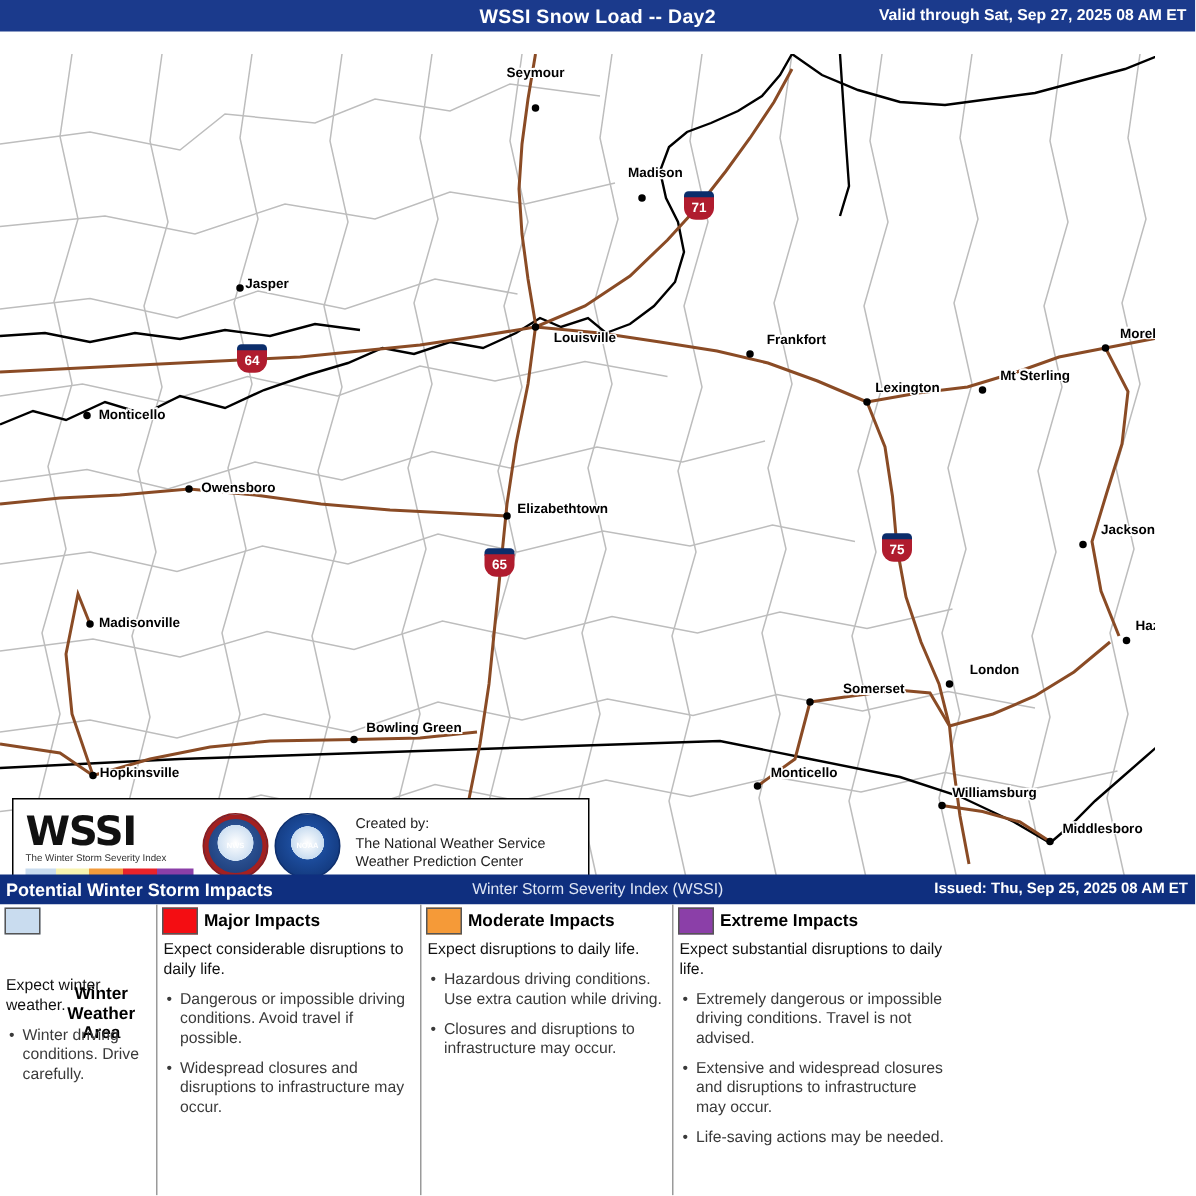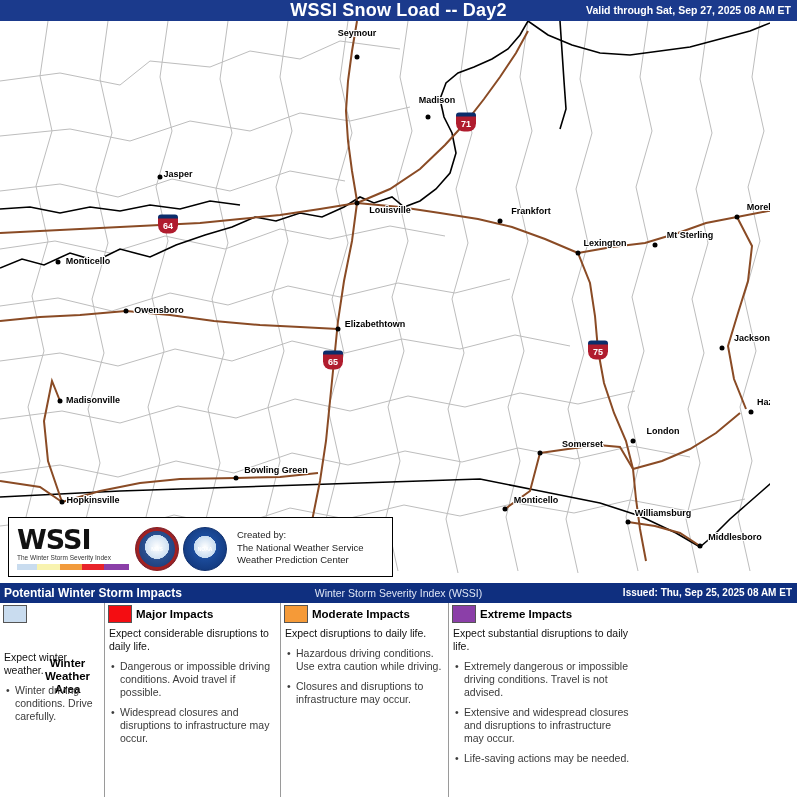--- a/index.html
+++ b/index.html
@@ -26,36 +26,36 @@
     background: #1f3a93;
     background: #1b3a8c;
     color: #ffffff;
   }
   .header .title {
     position: absolute;
     left: 0; top: 0;
     width: 797px;
     text-align: center;
     line-height: 21px;
-    font-size: 18px;
+    font-size: 13px;
     font-weight: bold;
     letter-spacing: 0.2px;
   }
   .header .valid {
     position: absolute;
     right: 6px; top: 0;
     line-height: 21px;
     font-size: 10.5px;
     font-weight: bold;
   }
 
   
   .map {
     position: absolute;
-    left: 0; top: 21px;
+    left: 0; top: 36px;
     width: 770px; height: 562px;
     background: #c2410c;
     overflow: hidden;
   }
   .map svg { display: block; }
 
   .city-dot {
     position: absolute;
     width: 5px; height: 5px;
     background: #000;

